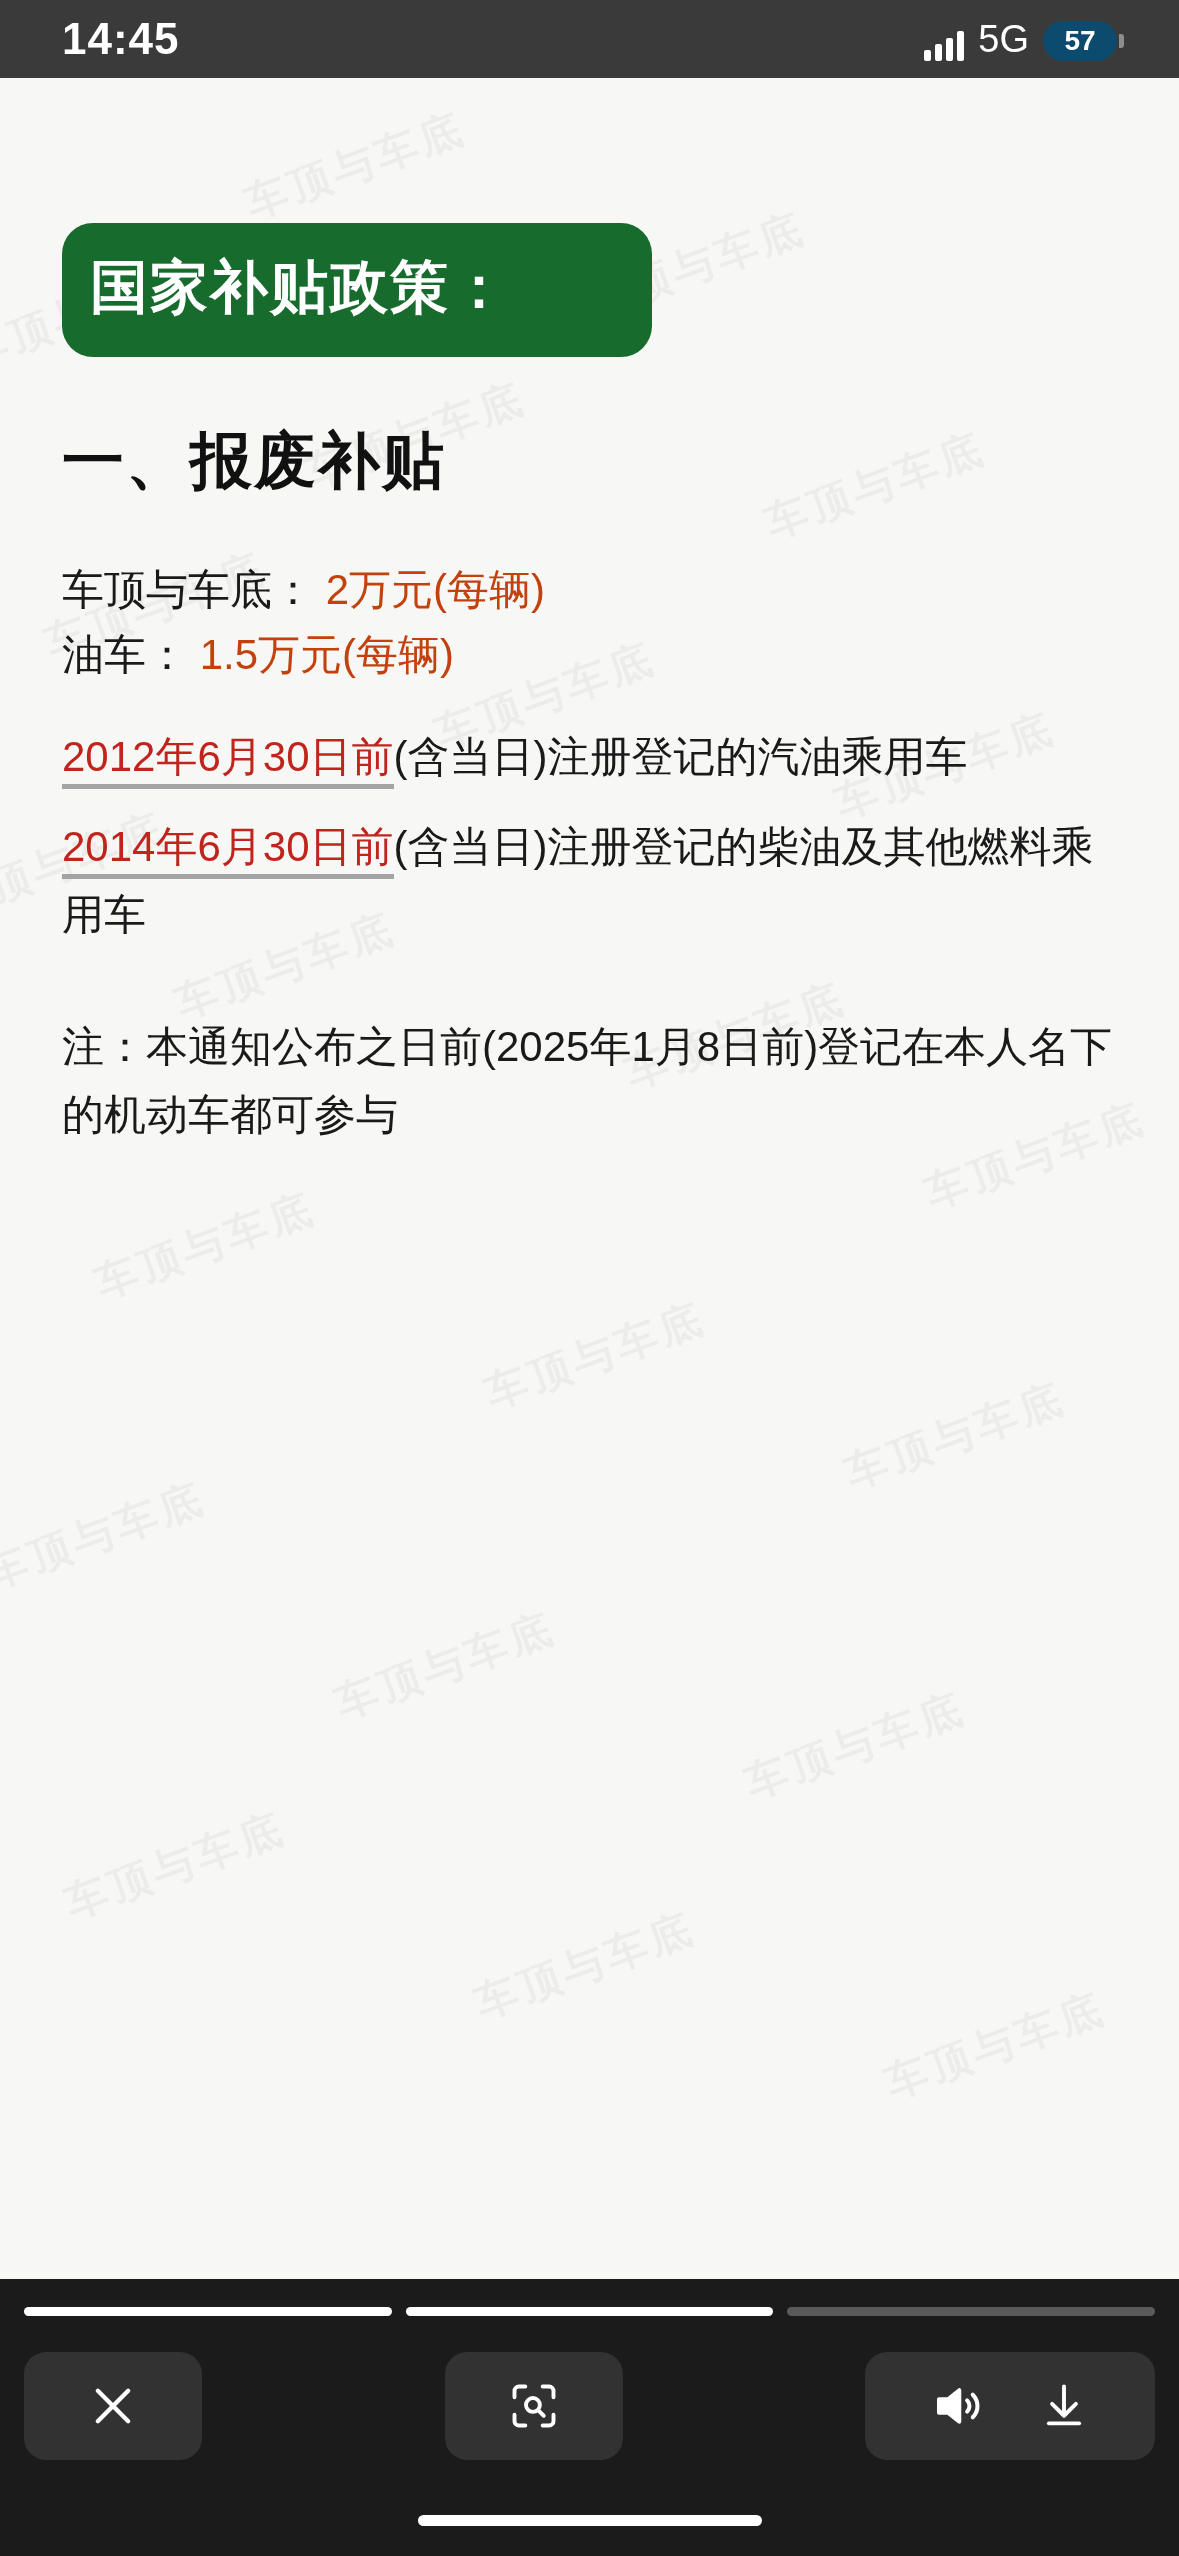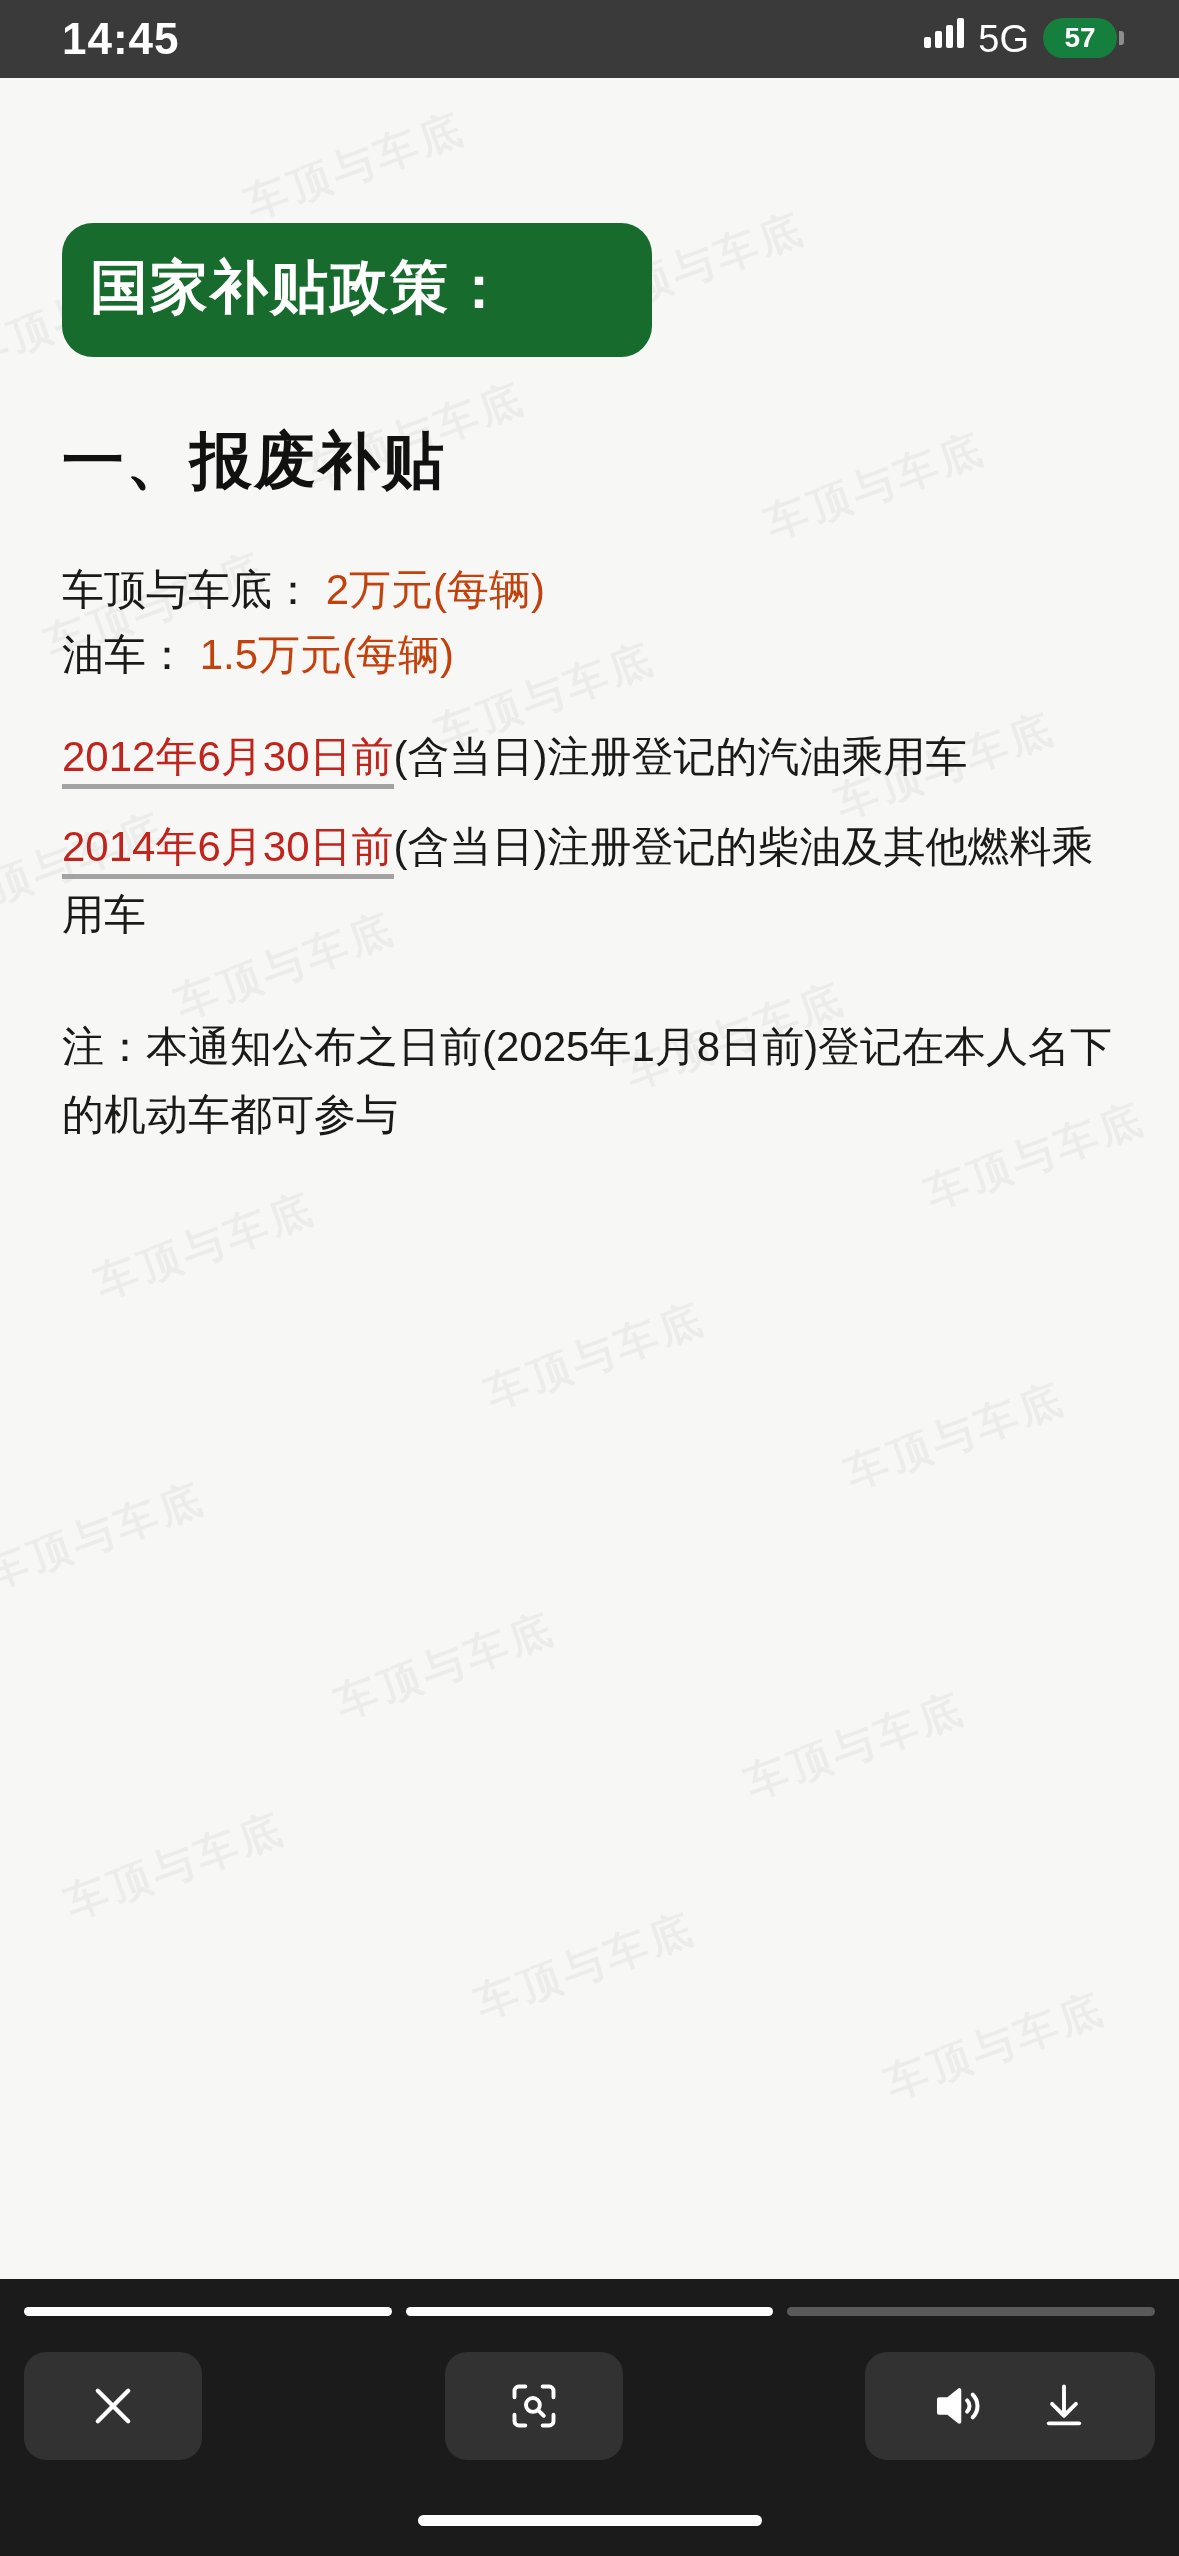--- a/index.html
+++ b/index.html
@@ -22,34 +22,34 @@
     color:#ffffff;
     display:flex; align-items:center;
     padding:0 62px;
     flex:0 0 auto;
   }
   .status-time {
     font-size:44px; font-weight:600; letter-spacing:1px;
   }
   .status-right {
     margin-left:auto;
-    display:flex; align-items:flex-start; gap:14px;
+    display:flex; align-items:flex-end; gap:14px;
   }
   .sig {
     display:flex; align-items:flex-end; gap:4px; height:30px;
   }
   .sig i { display:block; width:7px; background:#fff; border-radius:2px; }
   .sig i:nth-child(1){height:11px;}
   .sig i:nth-child(2){height:17px;}
   .sig i:nth-child(3){height:23px;}
   .sig i:nth-child(4){height:30px;}
   .net { font-size:38px; font-weight:500; }
   .battery {
     min-width:74px; height:40px; border-radius:20px;
-    background:#15803d; color:#fff;
+    background:#0c4a6e; color:#fff;
     display:flex; align-items:center; justify-content:center;
     font-size:28px; font-weight:700;
     padding:0 6px;
     position:relative;
   }
   .battery::after{
     content:""; position:absolute; right:-7px; top:13px;
     width:5px; height:14px; background:#8d8d8d; border-radius:0 3px 3px 0;
   }
   

